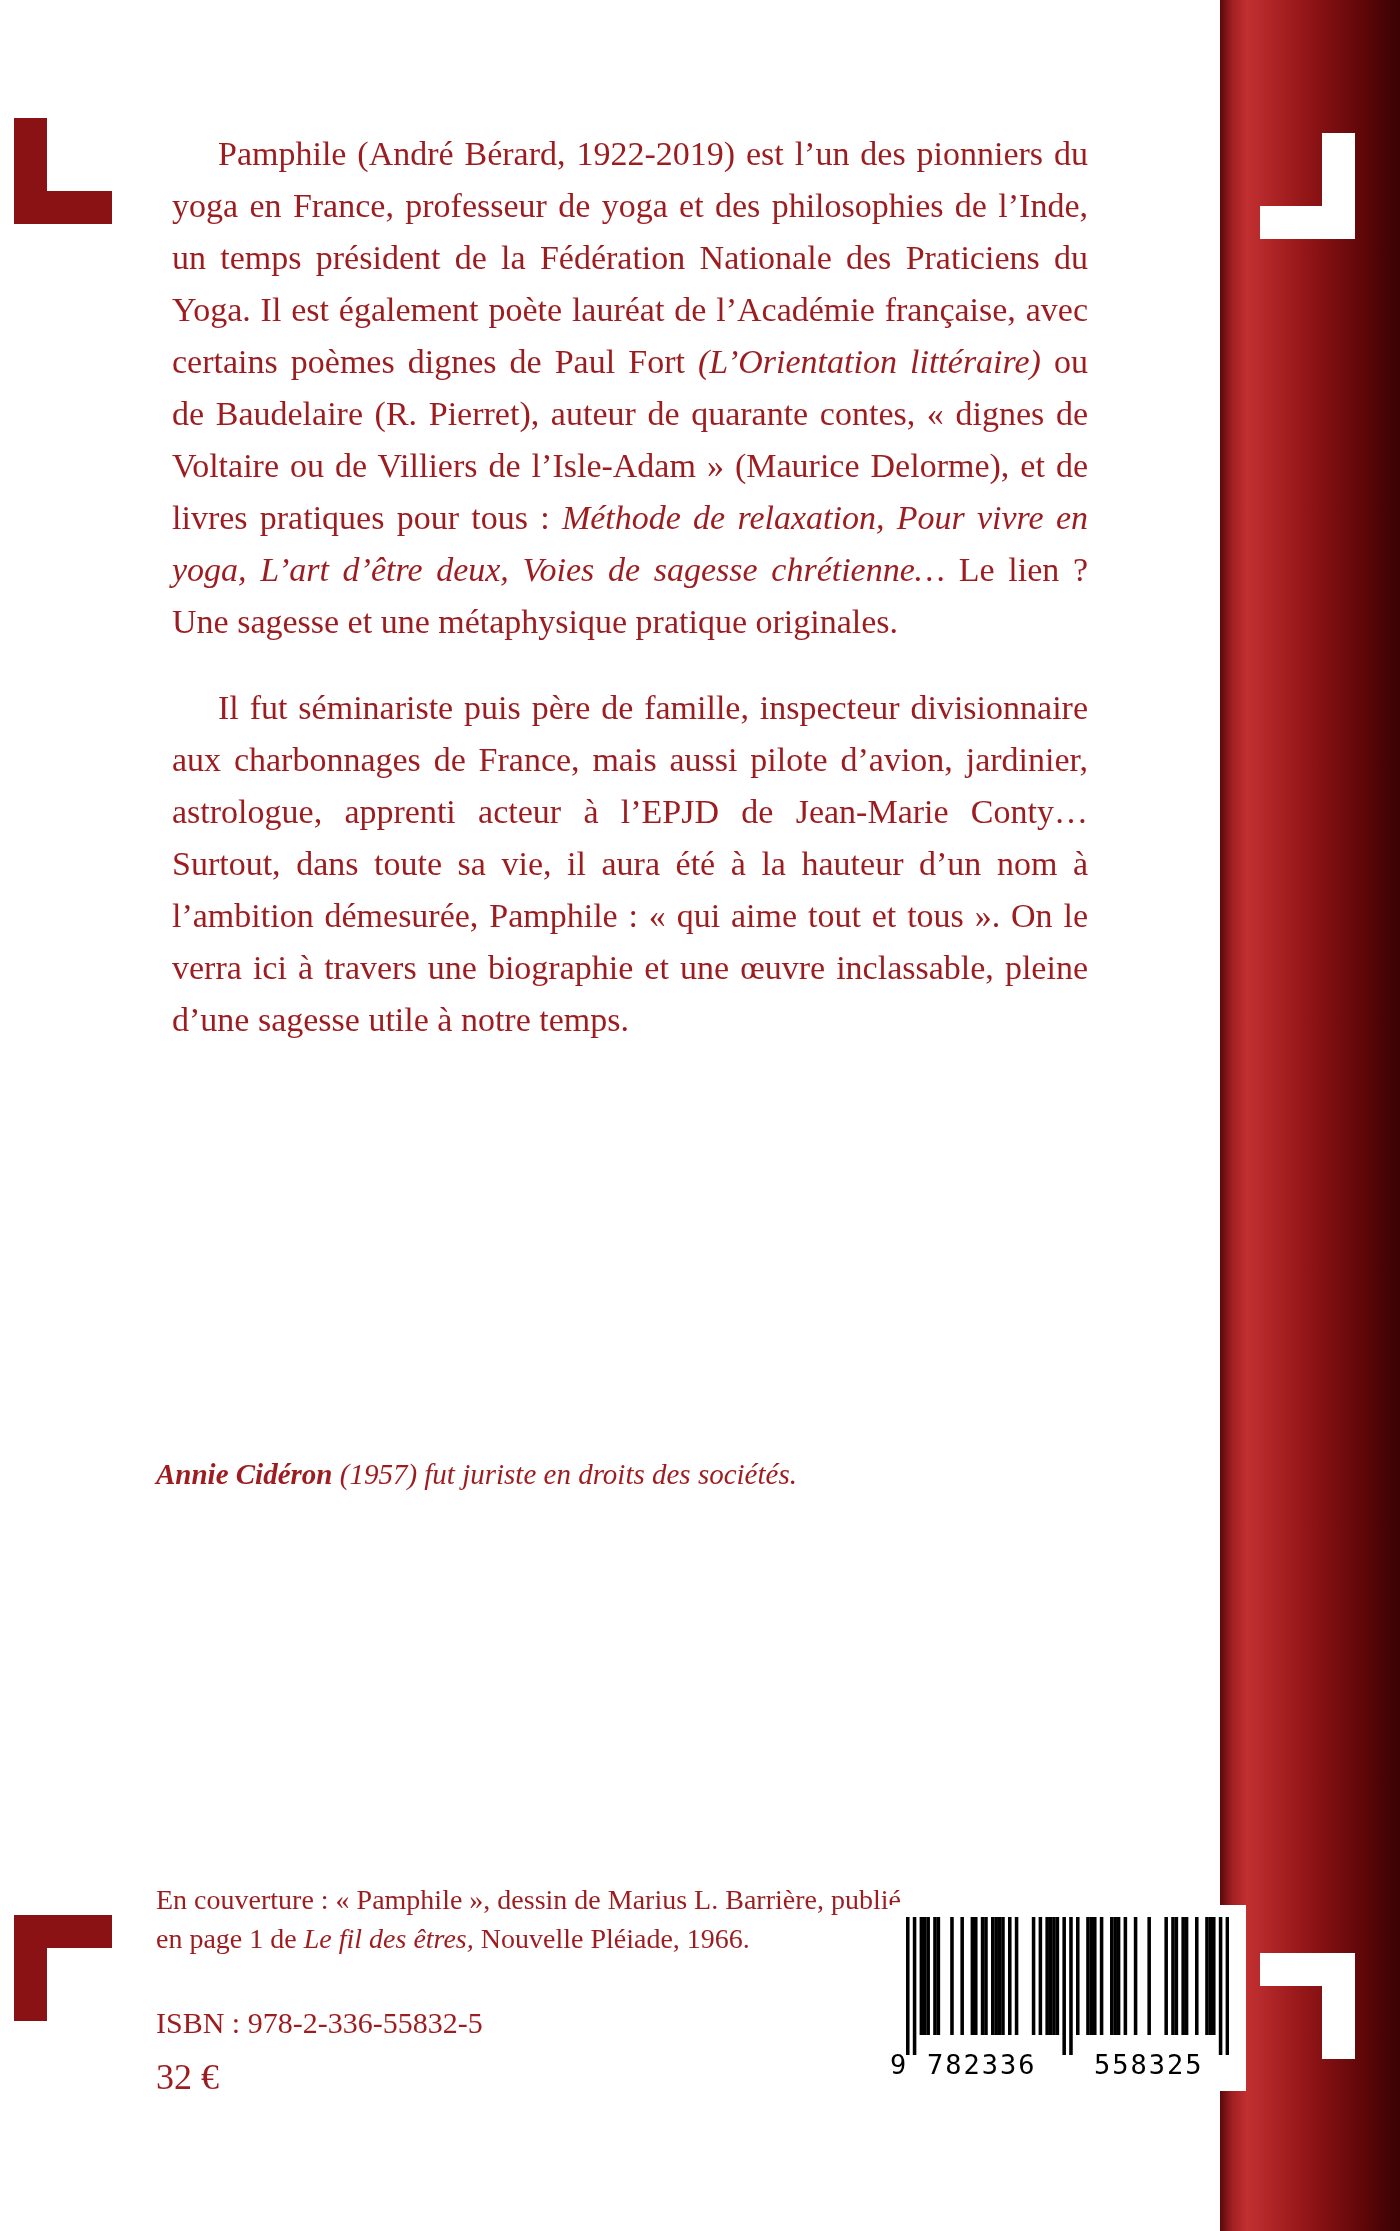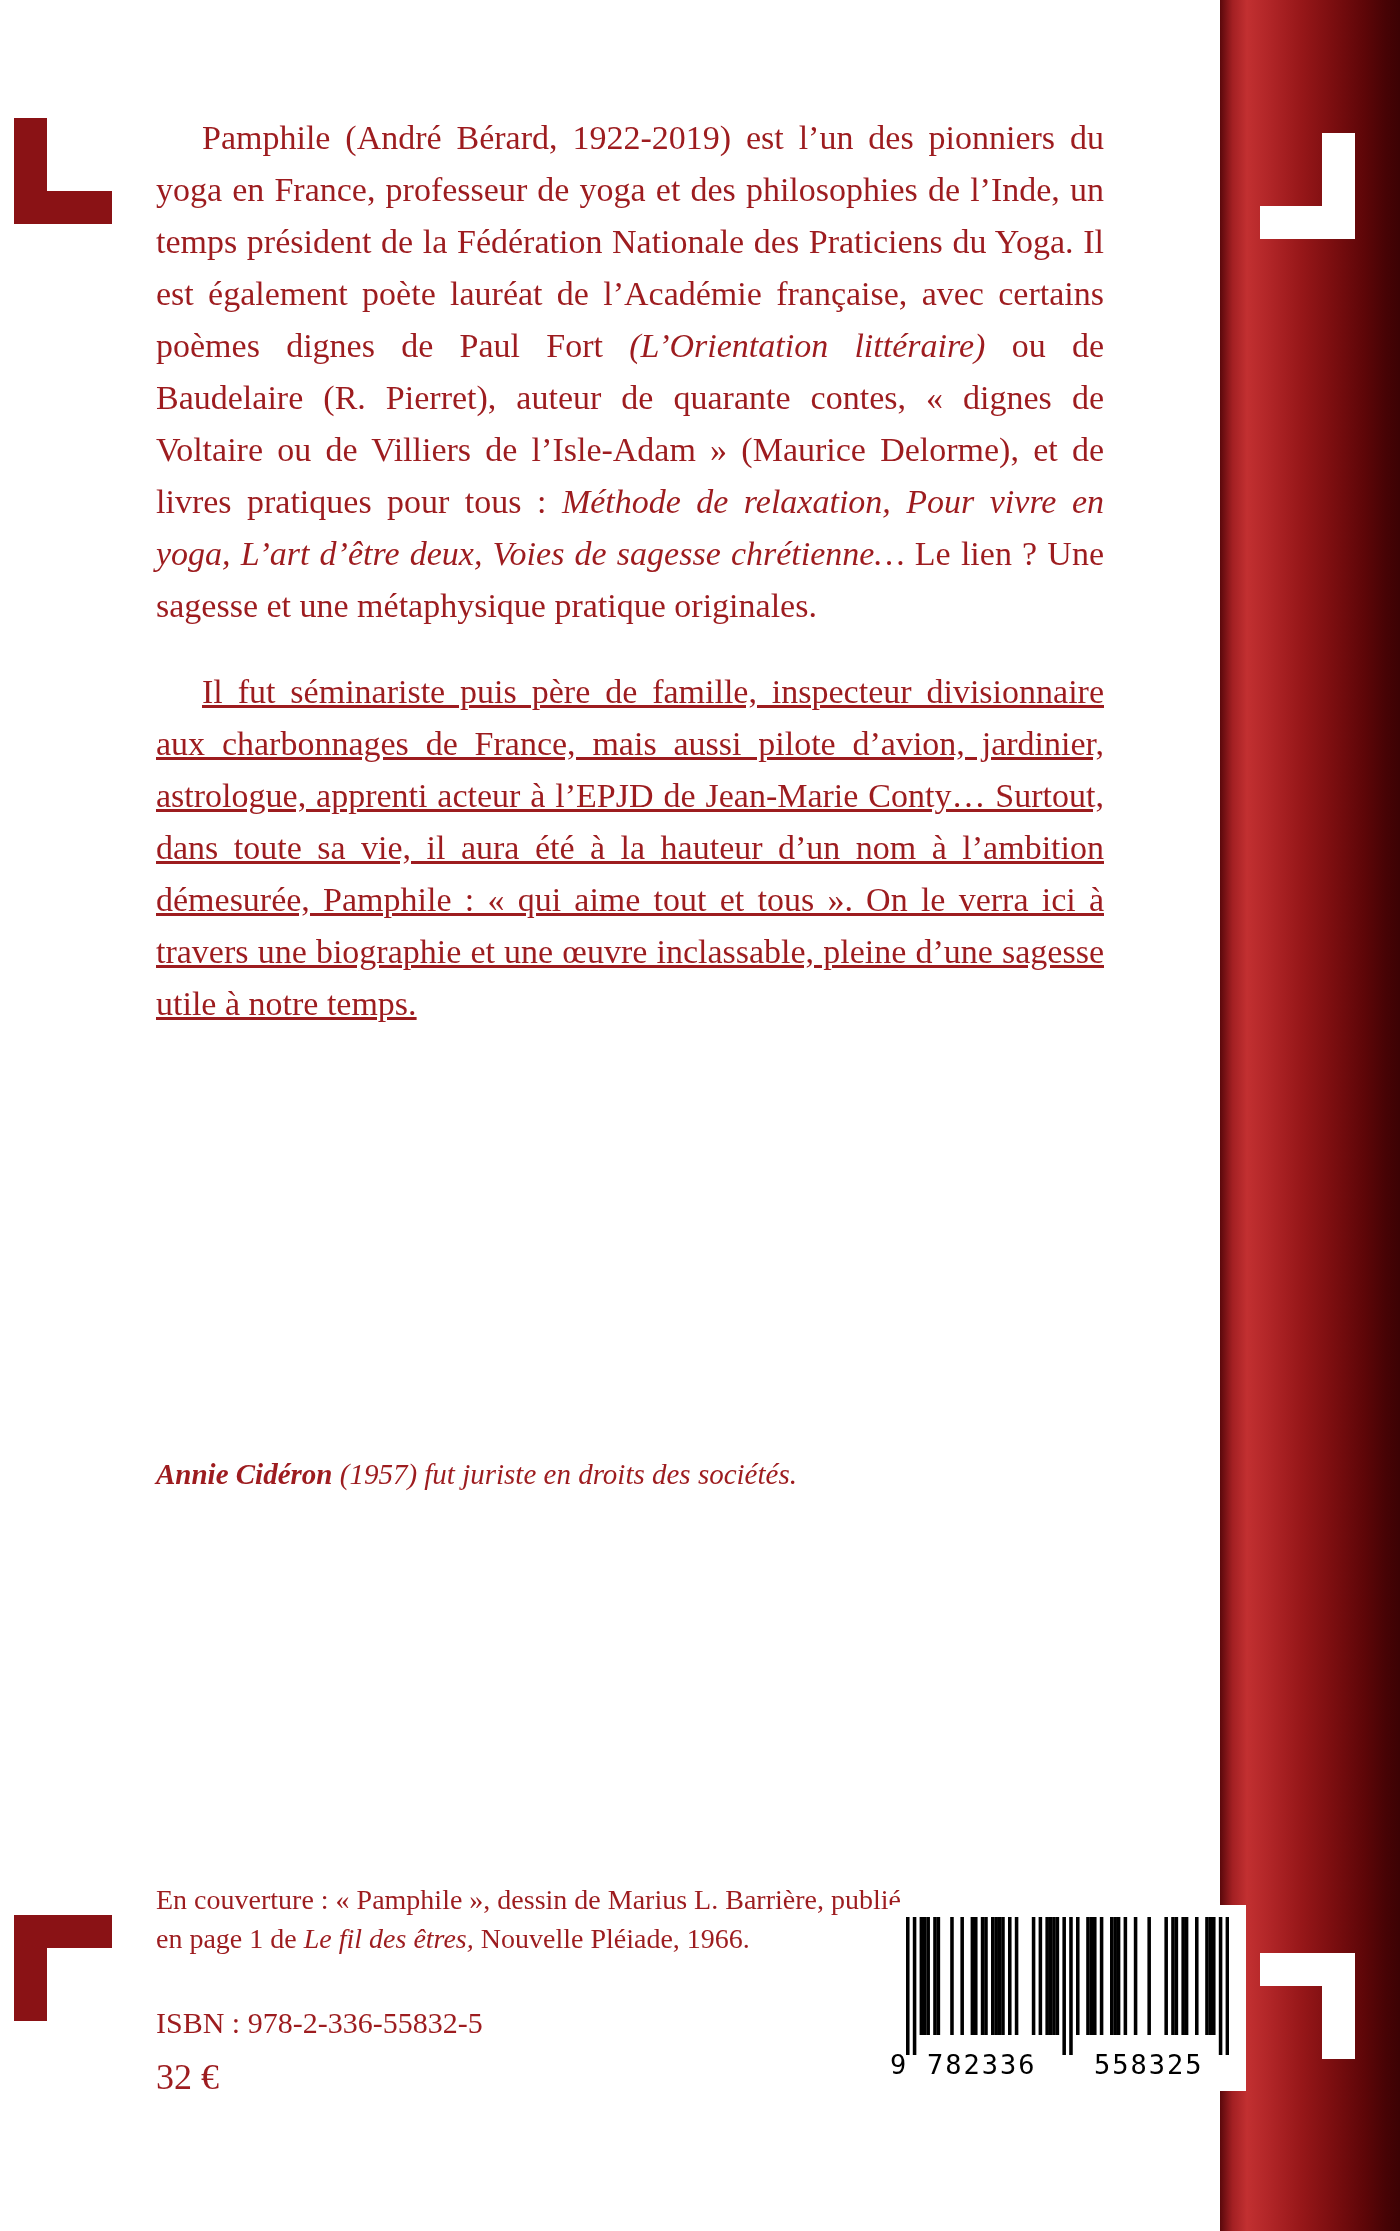--- a/index.html
+++ b/index.html
@@ -50,22 +50,22 @@
   .it{font-style:italic;}
   .bd{font-weight:bold;}
 
   .blurb{
     position:absolute;
     left:156px;top:112px;width:948px;
     color:var(--ink);
     font-size:34px;line-height:52px;
     text-align:justify;
   }
-  .para{margin:0;text-indent:46px;}
-  .para + .para{margin-top:34px;text-decoration:underline;}
+  .para{margin:16px;text-indent:46px;}
+  .para + .para{margin-top:34px;}
 
   .bios{
     position:absolute;
     left:156px;top:1416px;width:920px;
     color:var(--ink);
     font-size:29px;line-height:44px;
     text-align:justify;
   }
   .bio{margin:0;}
   .bio2{margin-top:36px;}

